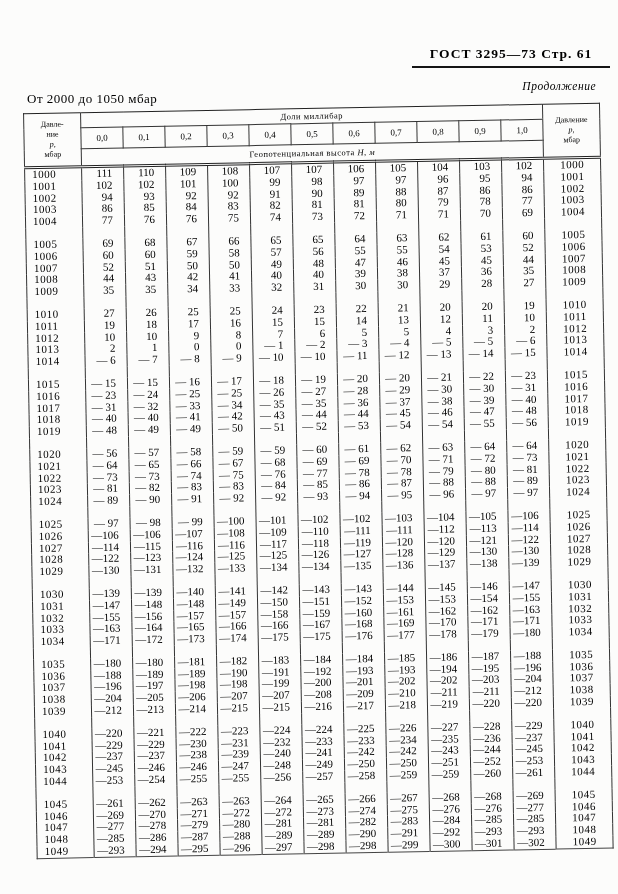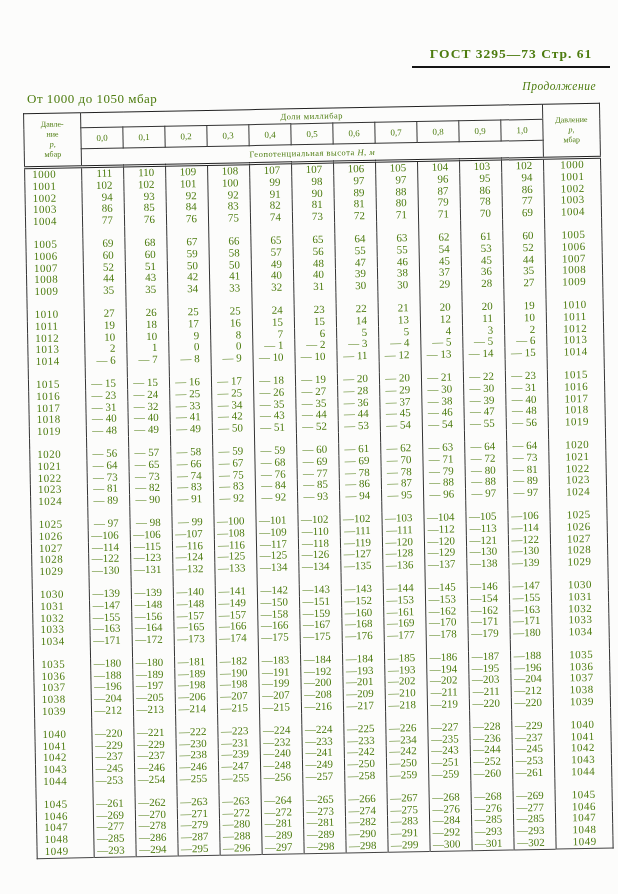--- a/index.html
+++ b/index.html
@@ -1,21 +1,21 @@
 <!DOCTYPE html>
 <html><head>
 <meta charset="utf-8">
 <style>
   html,body { margin:0; padding:0; background:#e8e8e6; }
   .sheet {
     position:relative;
     width:618px; height:894px;
     margin:0 auto;
     background:#fcfcfb;
-    color:#4d7c0f;
+    color:#000000;
     font-family:"Liberation Serif", serif;
     overflow:hidden;
   }
   .gost-header {
     position:absolute; top:46px; right:8px;
     width:198px; text-align:center;
     font-size:13.5px; font-weight:bold; letter-spacing:1px;
     padding-bottom:4px;
     border-bottom:2px solid #151515;
     white-space:nowrap;
@@ -93,21 +93,21 @@
 </style>
 </head>
 <body>
 
 <div class="sheet">
 
   <div class="gost-header">ГОСТ 3295—73 Стр. 61</div>
 
   <div class="continuation">Продолжение</div>
 
-  <div class="range-title">От 1000 до 1050 мбар</div>
+  <div class="range-title">От 2000 до 1050 мбар</div>
 
   <div class="table-zone">
     <table class="geo-table">
       <colgroup>
         <col style="width:57px">
         <col style="width:42px">
           <col style="width:42px">
           <col style="width:42px">
           <col style="width:42px">
         <col style="width:42px">

